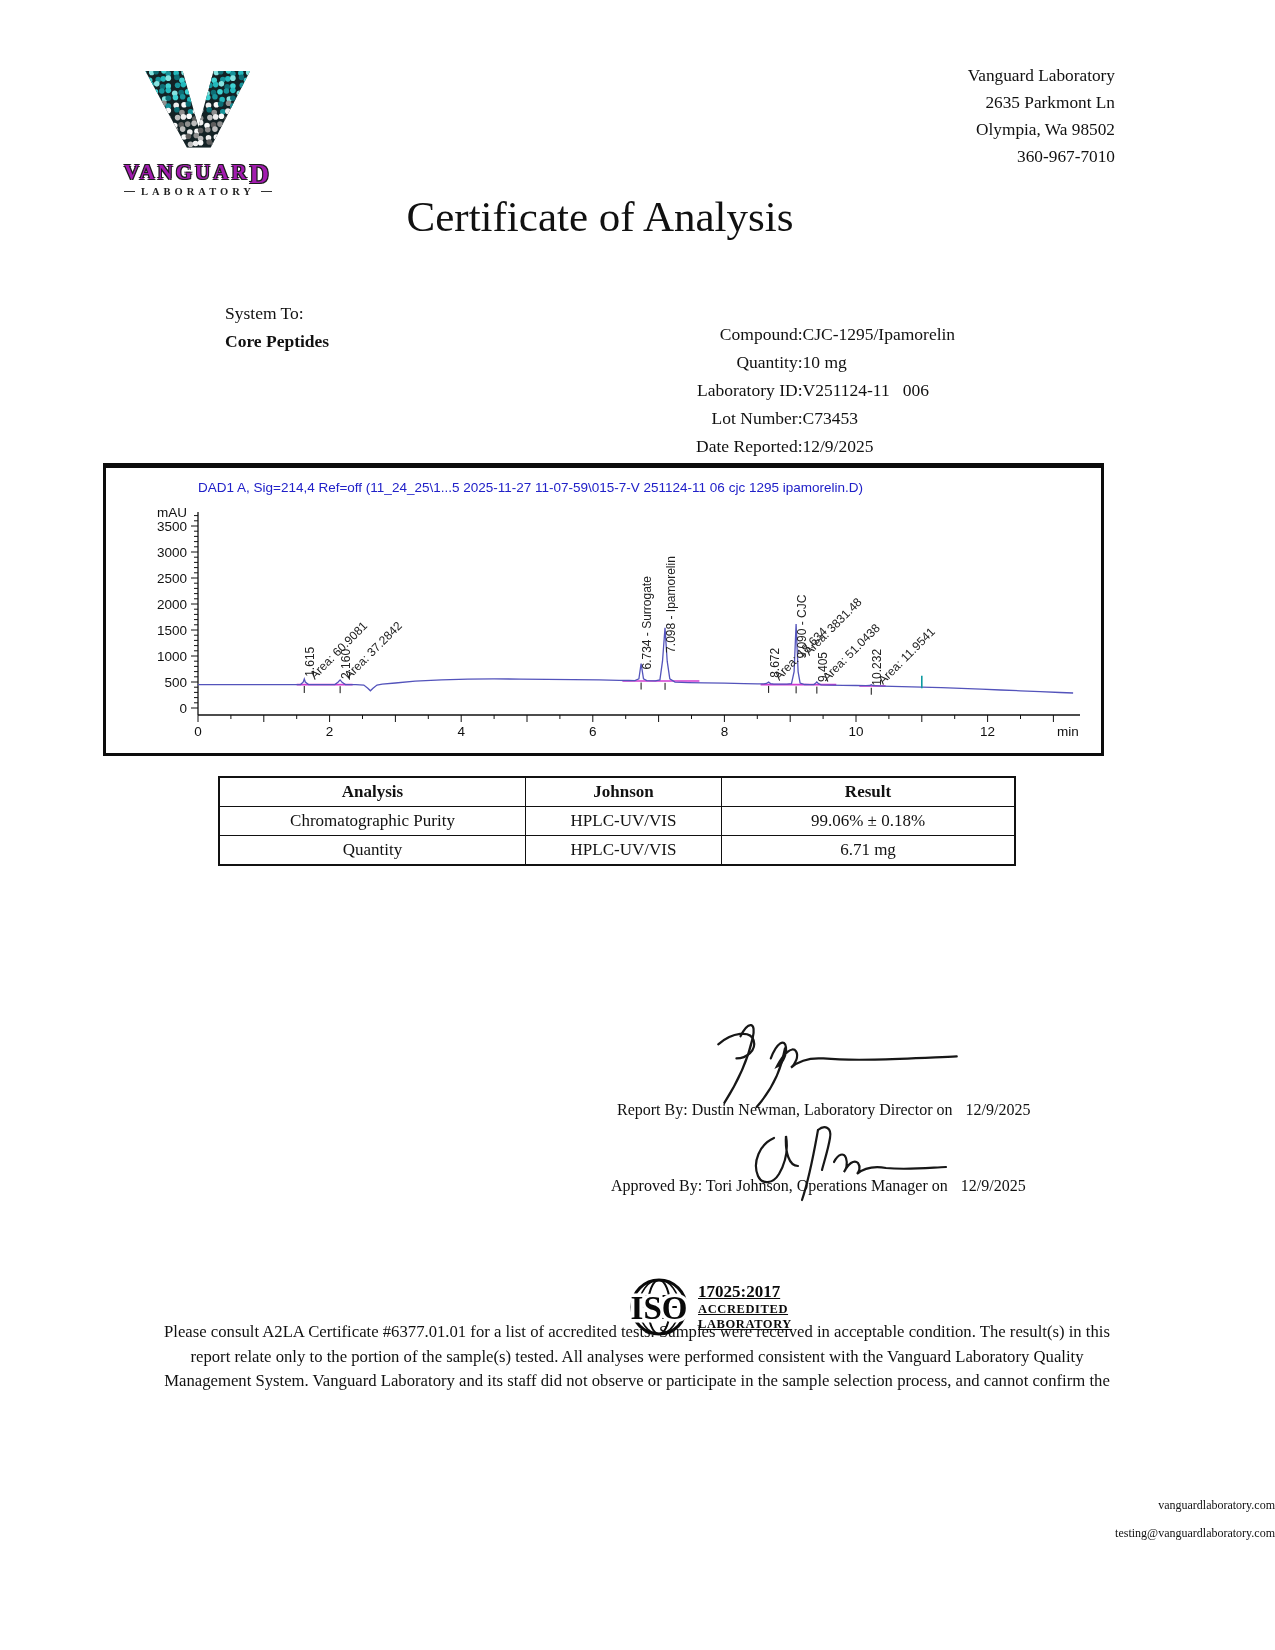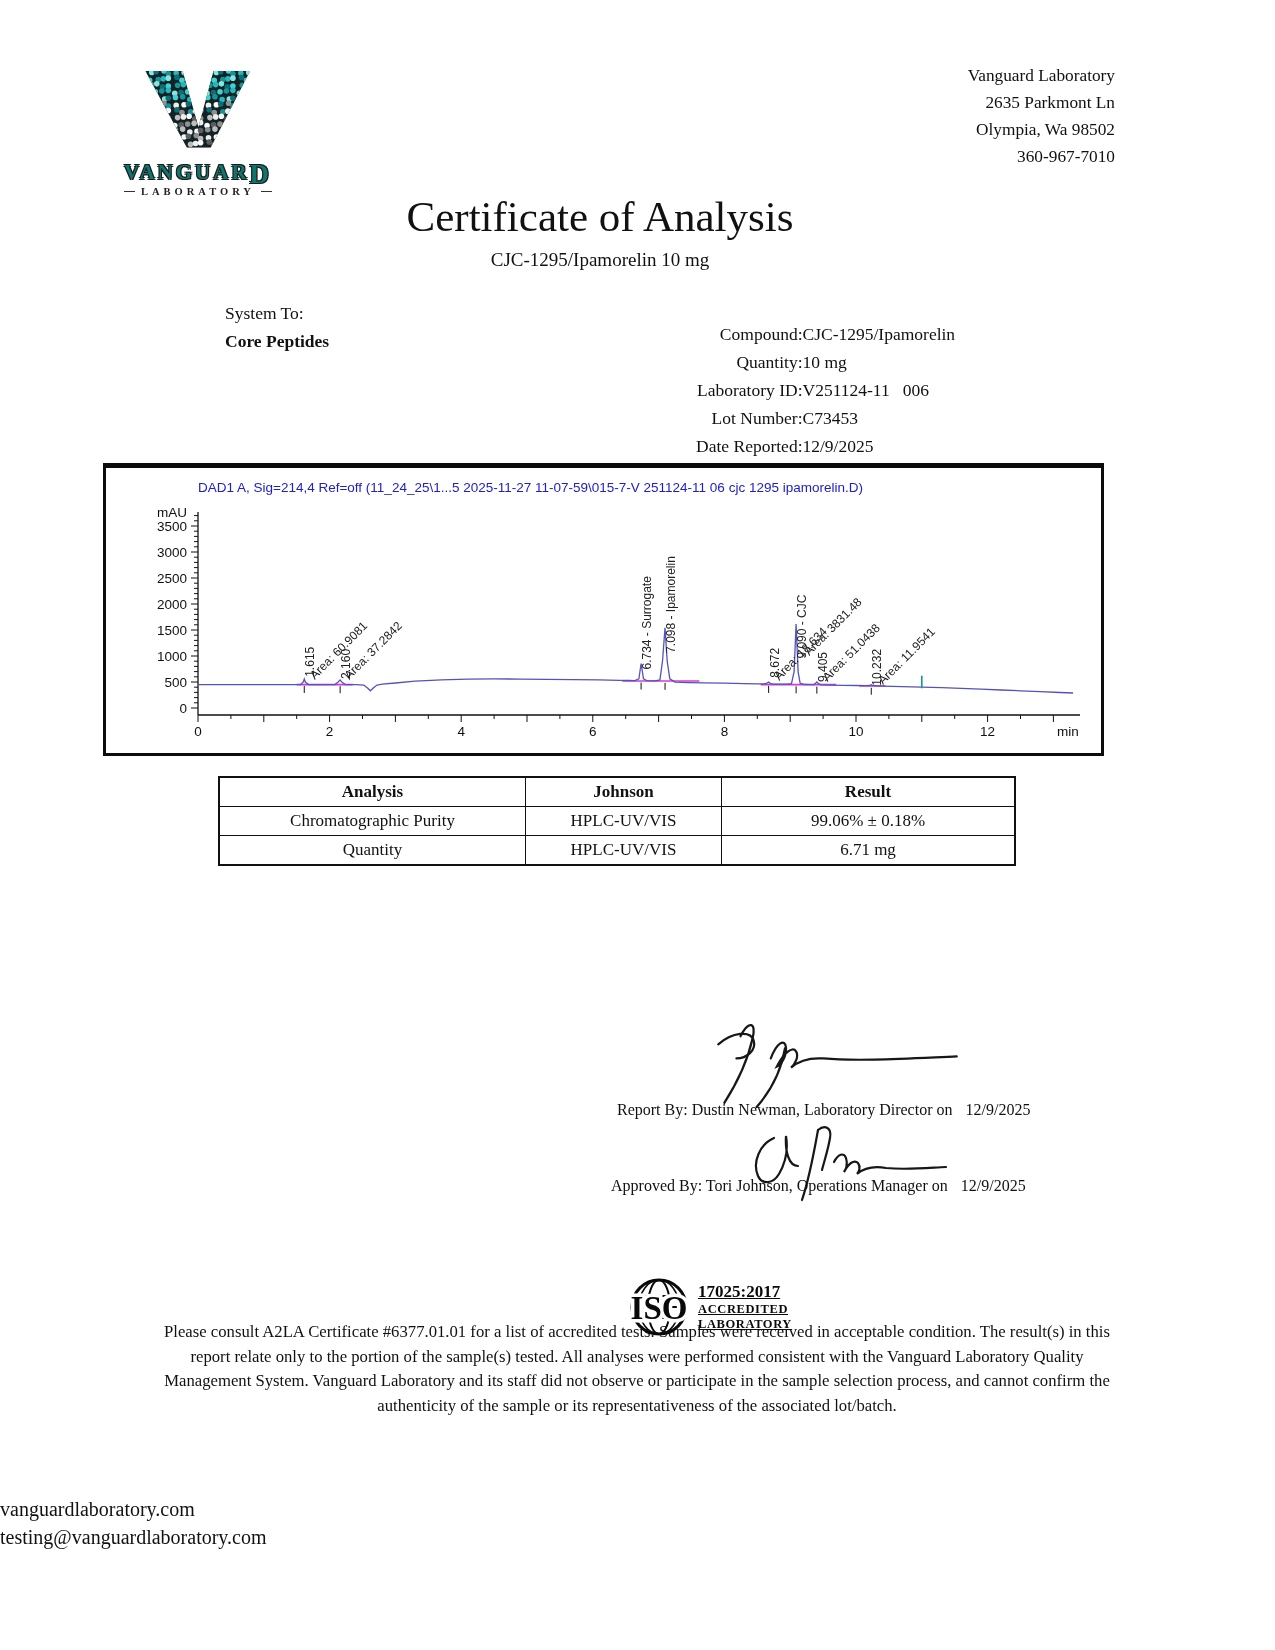--- a/index.html
+++ b/index.html
@@ -3,21 +3,21 @@
 <meta charset="utf-8">
 <style>
   html,body{margin:0;padding:0;background:#e8e8e8;}
   .page{position:relative;width:1275px;height:1650px;margin:0 auto;background:#ffffff;
         font-family:"Liberation Serif",serif;color:#111;overflow:hidden;}
   .abs{position:absolute;}
 
   
   #addr{right:160px;top:62px;text-align:right;font-size:17.3px;line-height:27px;}
   #logo-word{left:110px;top:159px;width:176px;text-align:center;font-weight:bold;
-             font-size:21px;letter-spacing:3px;color:#0f766e;
+             font-size:21px;letter-spacing:3px;color:#a21caf;
              text-shadow:1px 1px 0 #1c1c1c,-1px -1px 0 #1c1c1c,1px -1px 0 #1c1c1c,-1px 1px 0 #1c1c1c;}
   #logo-word .big-d{font-size:27px;vertical-align:-4px;}
   #logo-sub{left:110px;top:186px;width:176px;text-align:center;font-size:10.5px;
             letter-spacing:4px;color:#222;font-weight:bold;display:flex;align-items:center;justify-content:center;gap:6px;}
   .logo-rule{display:inline-block;width:11px;border-top:1.5px solid #333;height:0;}
 
   
   #title{left:0;top:192px;width:1200px;text-align:center;font-size:43px;}
   #subtitle{left:0;top:249px;width:1200px;text-align:center;font-size:19px;}
 
@@ -48,21 +48,21 @@
   .sig-svg path{fill:none;stroke:#171717;stroke-width:2.2;stroke-linecap:round;}
 
   
   #iso{left:626px;top:1274px;display:flex;align-items:center;gap:6px;}
   #iso-text div{font-weight:bold;text-decoration:underline;color:#0a0a0a;}
   #iso-title{font-size:17px;line-height:20px;}
   .iso-small{font-size:12.5px;line-height:15px;letter-spacing:0.6px;}
 
   
   #disclaimer{left:87px;top:1320px;width:1100px;text-align:center;font-size:16.7px;line-height:24.6px;}
-  .footer-line{left:0;width:1275px;text-align:left;font-size:20px;}
+  .footer-line{left:0;width:1275px;text-align:right;font-size:12px;}
 </style>
 </head>
 <body>
 
 <div class="page">
 
   <svg id="logo-v" class="abs" style="left:141px;top:57px;" width="112" height="104" viewBox="0 0 156 118">
     <defs>
       <clipPath id="vclip">
           <path d="M6,6 L58,6 L80,84 L101,6 L152,6 L97,113 L64,113 Z"></path>
@@ -284,21 +284,20 @@
   </div>
 
   <div id="addr" class="abs">
     <div>Vanguard Laboratory</div>
     <div>2635 Parkmont Ln</div>
     <div>Olympia, Wa 98502</div>
     <div>360-967-7010</div>
   </div>
 
   <div id="title" class="abs">Certificate of Analysis</div>
-  <div id="subtitle" class="abs">CJC-1295/Ipamorelin 10 mg</div>
 
   <div id="rt-label" class="abs info">System To:</div>
   <div id="rt-value" class="abs info">Core Peptides</div>
 
   <div class="abs info inforow" style="top:303px;">
     <span class="lab">Compound:</span><span>CJC-1295/Ipamorelin</span>
   </div>
   <div class="abs info inforow" style="top:331px;">
     <span class="lab">Quantity:</span><span>10 mg</span>
   </div>
@@ -486,19 +485,18 @@
       <div id="iso-title">17025:2017</div>
       <div class="iso-small">ACCREDITED</div>
       <div class="iso-small">LABORATORY</div>
     </div>
   </div>
 
   <div id="disclaimer" class="abs">
     <div>Please consult A2LA Certificate #6377.01.01 for a list of accredited tests. Samples were received in acceptable condition. The result(s) in this</div>
     <div>report relate only to the portion of the sample(s) tested. All analyses were performed consistent with the Vanguard Laboratory Quality</div>
     <div>Management System. Vanguard Laboratory and its staff did not observe or participate in the sample selection process, and cannot confirm the</div>
-    <div>authenticity of the sample or its representativeness of the associated lot/batch.</div>
   </div>
 
   <div class="abs footer-line" style="top:1498px;">vanguardlaboratory.com</div>
   <div class="abs footer-line" style="top:1526px;">testing@vanguardlaboratory.com</div>
 
 </div>
 
 </body></html>

